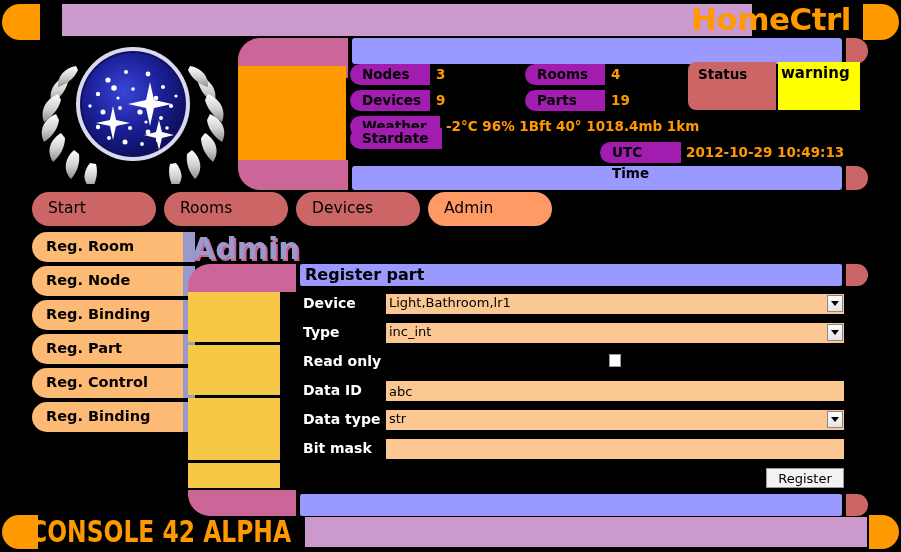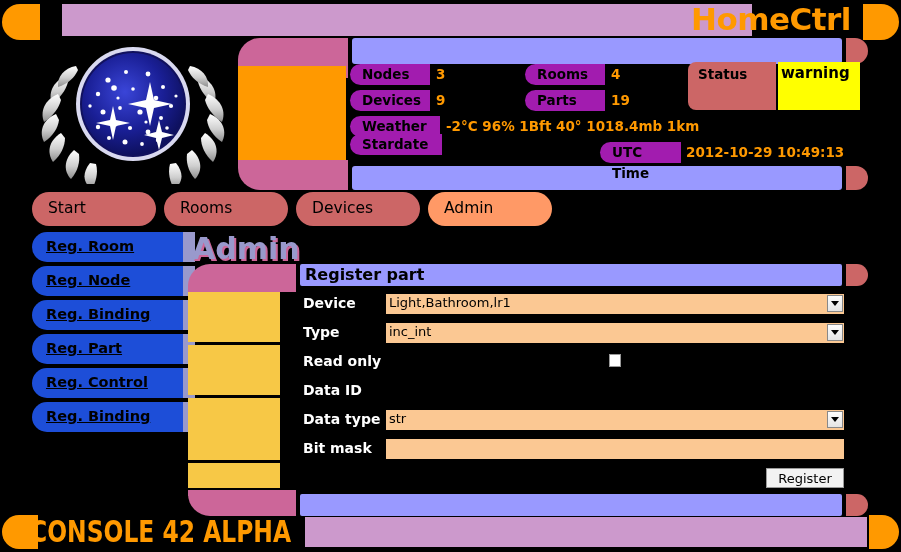--- a/index.html
+++ b/index.html
@@ -47,21 +47,21 @@
               border-radius:999px 4px 4px 999px; }
   .stat-val { position:absolute; height:21px; line-height:21px; color:#FF9900;
               font-size:13.5px; font-weight:bold; white-space:nowrap; }
 
   #lbl-nodes   { left:0px;   top:0px;  width:80px; }
   #val-nodes   { left:86px;  top:0px;  }
   #lbl-devices { left:0px;   top:26px; width:80px; }
   #val-devices { left:86px;  top:26px; }
   #lbl-weather { left:0px;   top:52px; width:90px; }
   #val-weather { left:96px;  top:52px; }
-  #lbl-stardate{ left:0px;   top:70px; width:92px; }
+  #lbl-stardate{ left:0px;   top:64px; width:92px; }
   #val-stardate{ left:98px;  top:78px; }
 
   #lbl-rooms   { left:175px; top:0px;  width:80px; }
   #val-rooms   { left:261px; top:0px;  }
   #lbl-parts   { left:175px; top:26px; width:80px; }
   #val-parts   { left:261px; top:26px; }
 
   #lbl-utc     { left:250px; top:78px; width:81px; }
   #val-utc     { left:336px; top:78px; }
 
@@ -79,22 +79,22 @@
          background:#CC6666; cursor:pointer; }
   .tab.active { background:#FF9966; }
   #tab-start   { left:0px;   width:124px; }
   #tab-rooms   { left:132px; width:124px; }
   #tab-devices { left:264px; width:124px; }
   #tab-admin   { left:396px; width:124px; }
 
   
   #side { position:absolute; left:32px; top:232px; width:155px; }
   .side-item { position:absolute; left:0; height:30px; line-height:28px; width:155px;
-               background:#1d4ed8; color:#000; font-size:14.5px; font-weight:bold;
-               padding-left:14px; border-radius:999px 3px 3px 999px; cursor:pointer;text-decoration:underline; }
+               background:#fdba74; color:#000; font-size:14.5px; font-weight:bold;
+               padding-left:14px; border-radius:999px 3px 3px 999px; cursor:pointer; }
 
   
   .side-stub { position:absolute; left:183px; width:12px; height:30px; background:#9999CC; }
 
   
   #main-elbow-top  { left:188px; top:264px; width:108px; height:26px; background:#CC6699;
                      border-radius:22px 0 0 0; }
   #main-elbow-top2 { left:188px; top:286px; width:108px; height:6px;  background:#CC6699; }
   .ybar { position:absolute; left:188px; width:92px; background:#F7C846; }
   #yb1 { top:292px; height:50px; }
@@ -328,20 +328,21 @@
       </div>
     </div>
 
     <div class="frow">
       <div class="flabel">Read only</div>
       <div class="fcheck"></div>
     </div>
 
     <div class="frow">
       <div class="flabel">Data ID</div>
+      <input class="finput" type="text" value="abc" style="">
     </div>
 
     <div class="frow">
       <div class="flabel">Data type</div>
       <div class="fselect">
         <span>str</span>
         <span class="arrowbox">
             <i></i>
           </span>
       </div>

